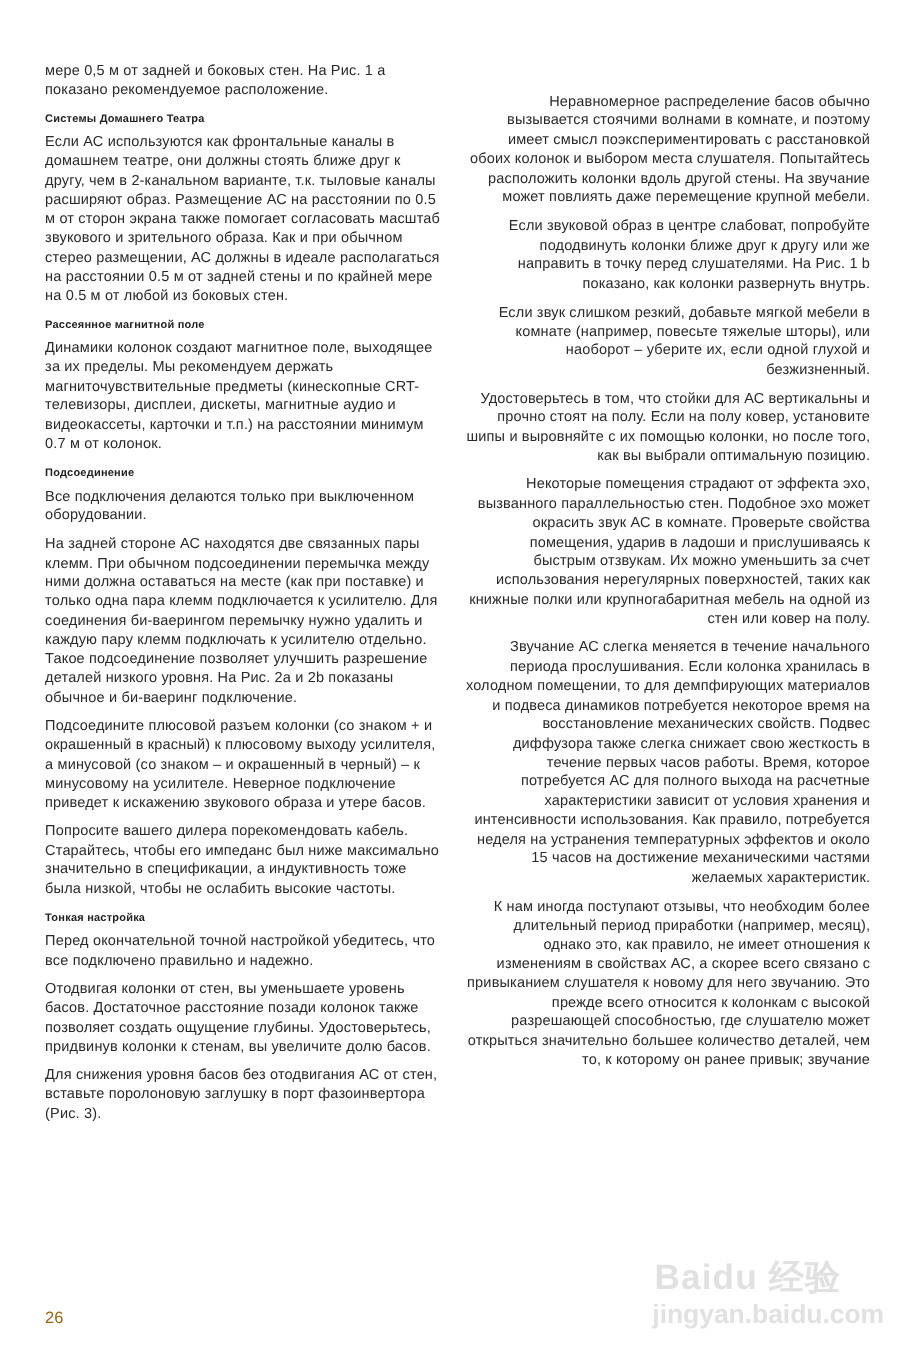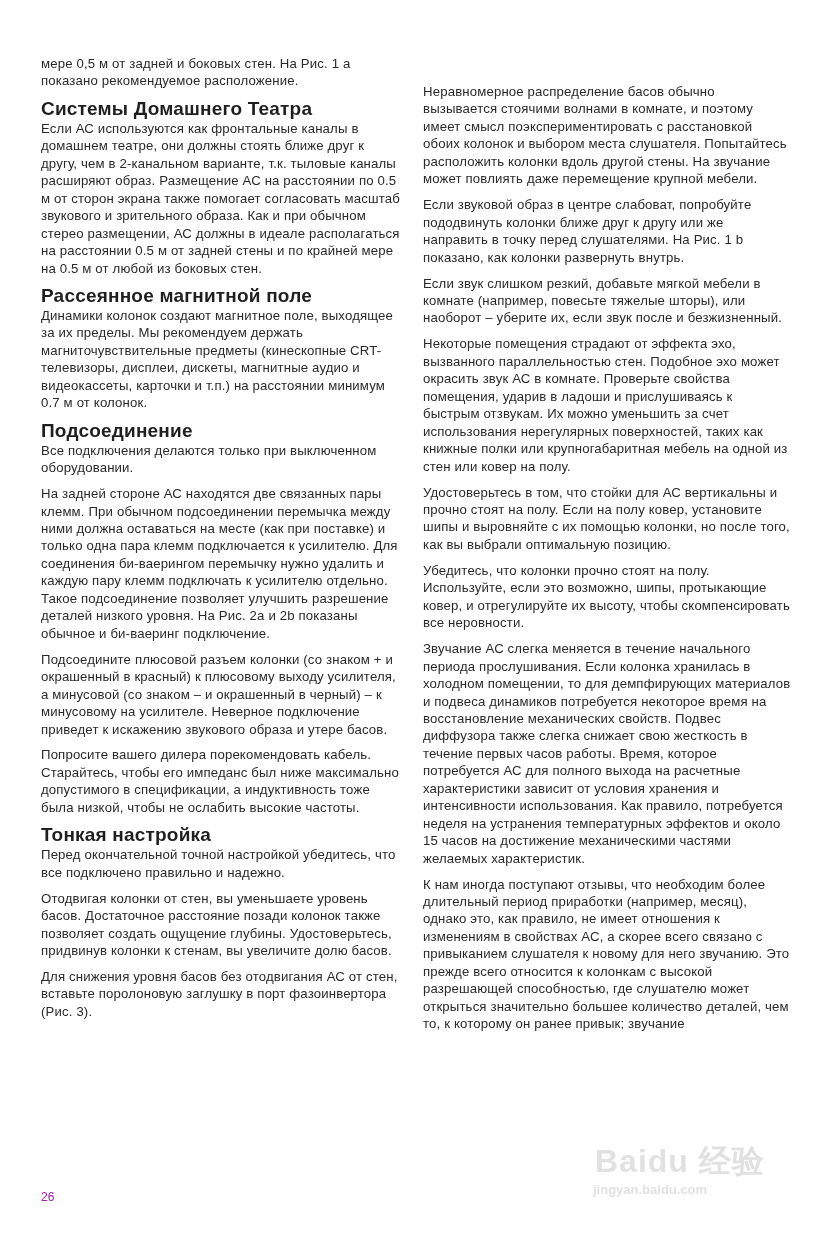--- a/index.html
+++ b/index.html
@@ -4,63 +4,62 @@
 <style>
   html, body { margin: 0; padding: 0; background: #ffffff; }
   body {
     width: 827px; height: 1240px; position: relative; overflow: hidden;
     font-family: "Liberation Sans", "DejaVu Sans", sans-serif;
     color: #2a2a2a;
   }
   .page { position: absolute; left: 0; top: 0; width: 827px; height: 980px; padding-left: 40px; }
   .col { position: absolute; top: 55px; font-size: 13.2px; line-height: 17.45px; letter-spacing: 0.15px; }
   .col-left { left: 41px; width: 362px; }
-  .col-right { left: 423px; width: 368px; top: 83px; }
+  .col-right { left: 423px; width: 368px; top: 83px; text-align: right; }
   .col p { margin: 0 0 8.5px 0; }
   .col h2 {
-    font-size: 19px; font-weight: bold; margin: 9px 0 2px 0; line-height: 19px;
+    font-size: 10px; font-weight: bold; margin: 9px 0 2px 0; line-height: 19px;
     color: #1f1f1f; letter-spacing: 0.2px;
   }
-  .page-number { position: absolute; left: 41px; top: 1190px; font-size: 12px; color: #a21caf; }
+  .page-number { position: absolute; left: 41px; top: 1190px; font-size: 15px; color: #a16207; }
   .watermark {
     position: absolute; left: 585px; top: 1140px; width: 220px; height: 70px;
     color: rgba(200,200,200,0.55); pointer-events: none;
   }
   .watermark .wm-logo { position: absolute; left: 10px; top: 0; font-size: 32px; font-weight: bold; letter-spacing: 1px; }
-  .watermark .wm-url { position: absolute; left: 8px; top: 42px; font-size: 13px; font-weight: bold; }
+  .watermark .wm-url { position: absolute; left: 8px; top: 42px; font-size: 24px; font-weight: bold; }
 </style>
 </head>
 <body>
 
 <div class="page">
 
   <div class="col col-left">
     <p>мере 0,5 м от задней и боковых стен. На Рис. 1 а показано рекомендуемое расположение.</p>
     <h2>Системы Домашнего Театра</h2>
     <p>Если АС используются как фронтальные каналы в домашнем театре, они должны стоять ближе друг к другу, чем в 2-канальном варианте, т.к. тыловые каналы расширяют образ. Размещение АС на расстоянии по 0.5 м от сторон экрана также помогает согласовать масштаб звукового и зрительного образа. Как и при обычном стерео размещении, АС должны в идеале располагаться на расстоянии 0.5 м от задней стены и по крайней мере на 0.5 м от любой из боковых стен.</p>
     <h2>Рассеянное магнитной поле</h2>
     <p>Динамики колонок создают магнитное поле, выходящее за их пределы. Мы рекомендуем держать магниточувствительные предметы (кинескопные CRT-телевизоры, дисплеи, дискеты, магнитные аудио и видеокассеты, карточки и т.п.) на расстоянии минимум 0.7 м от колонок.</p>
     <h2>Подсоединение</h2>
     <p>Все подключения делаются только при выключенном оборудовании.</p>
     <p>На задней стороне АС находятся две связанных пары клемм. При обычном подсоединении перемычка между ними должна оставаться на месте (как при поставке) и только одна пара клемм подключается к усилителю. Для соединения би-ваерингом перемычку нужно удалить и каждую пару клемм подключать к усилителю отдельно. Такое подсоединение позволяет улучшить разрешение деталей низкого уровня. На Рис. 2а и 2b показаны обычное и би-ваеринг подключение.</p>
     <p>Подсоедините плюсовой разъем колонки (со знаком + и окрашенный в красный) к плюсовому выходу усилителя, а минусовой (со знаком – и окрашенный в черный) – к минусовому на усилителе. Неверное подключение приведет к искажению звукового образа и утере басов.</p>
-    <p>Попросите вашего дилера порекомендовать кабель. Старайтесь, чтобы его импеданс был ниже максимально допустимого в спецификации, а индуктивность тоже была низкой, чтобы не ослабить высокие частоты.</p>
+    <p>Попросите вашего дилера порекомендовать кабель. Старайтесь, чтобы его импеданс был ниже максимально значительно в спецификации, а индуктивность тоже была низкой, чтобы не ослабить высокие частоты.</p>
     <h2>Тонкая настройка</h2>
     <p>Перед окончательной точной настройкой убедитесь, что все подключено правильно и надежно.</p>
     <p>Отодвигая колонки от стен, вы уменьшаете уровень басов. Достаточное расстояние позади колонок также позволяет создать ощущение глубины. Удостоверьтесь, придвинув колонки к стенам, вы увеличите долю басов.</p>
     <p>Для снижения уровня басов без отодвигания АС от стен, вставьте поролоновую заглушку в порт фазоинвертора (Рис. 3).</p>
   </div>
 
   <div class="col col-right">
     <p>Неравномерное распределение басов обычно вызывается стоячими волнами в комнате, и поэтому имеет смысл поэкспериментировать с расстановкой обоих колонок и выбором места слушателя. Попытайтесь расположить колонки вдоль другой стены. На звучание может повлиять даже перемещение крупной мебели.</p>
     <p>Если звуковой образ в центре слабоват, попробуйте пододвинуть колонки ближе друг к другу или же направить в точку перед слушателями. На Рис. 1 b показано, как колонки развернуть внутрь.</p>
-    <p>Если звук слишком резкий, добавьте мягкой мебели в комнате (например, повесьте тяжелые шторы), или наоборот – уберите их, если звук после и безжизненный.</p>
+    <p>Если звук слишком резкий, добавьте мягкой мебели в комнате (например, повесьте тяжелые шторы), или наоборот – уберите их, если одной глухой и безжизненный.</p>
+    <p>Удостоверьтесь в том, что стойки для АС вертикальны и прочно стоят на полу. Если на полу ковер, установите шипы и выровняйте с их помощью колонки, но после того, как вы выбрали оптимальную позицию.</p>
     <p>Некоторые помещения страдают от эффекта эхо, вызванного параллельностью стен. Подобное эхо может окрасить звук АС в комнате. Проверьте свойства помещения, ударив в ладоши и прислушиваясь к быстрым отзвукам. Их можно уменьшить за счет использования нерегулярных поверхностей, таких как книжные полки или крупногабаритная мебель на одной из стен или ковер на полу.</p>
-    <p>Удостоверьтесь в том, что стойки для АС вертикальны и прочно стоят на полу. Если на полу ковер, установите шипы и выровняйте с их помощью колонки, но после того, как вы выбрали оптимальную позицию.</p>
-    <p>Убедитесь, что колонки прочно стоят на полу. Используйте, если это возможно, шипы, протыкающие ковер, и отрегулируйте их высоту, чтобы скомпенсировать все неровности.</p>
     <p>Звучание АС слегка меняется в течение начального периода прослушивания. Если колонка хранилась в холодном помещении, то для демпфирующих материалов и подвеса динамиков потребуется некоторое время на восстановление механических свойств. Подвес диффузора также слегка снижает свою жесткость в течение первых часов работы. Время, которое потребуется АС для полного выхода на расчетные характеристики зависит от условия хранения и интенсивности использования. Как правило, потребуется неделя на устранения температурных эффектов и около 15 часов на достижение механическими частями желаемых характеристик.</p>
     <p>К нам иногда поступают отзывы, что необходим более длительный период приработки (например, месяц), однако это, как правило, не имеет отношения к изменениям в свойствах АС, а скорее всего связано с привыканием слушателя к новому для него звучанию. Это прежде всего относится к колонкам с высокой разрешающей способностью, где слушателю может открыться значительно большее количество деталей, чем то, к которому он ранее привык; звучание</p>
   </div>
 
   <div class="page-number">26</div>
 
   <div class="watermark">
     <div class="wm-logo">Baidu 经验</div>
     <div class="wm-url">jingyan.baidu.com</div>
   </div>

